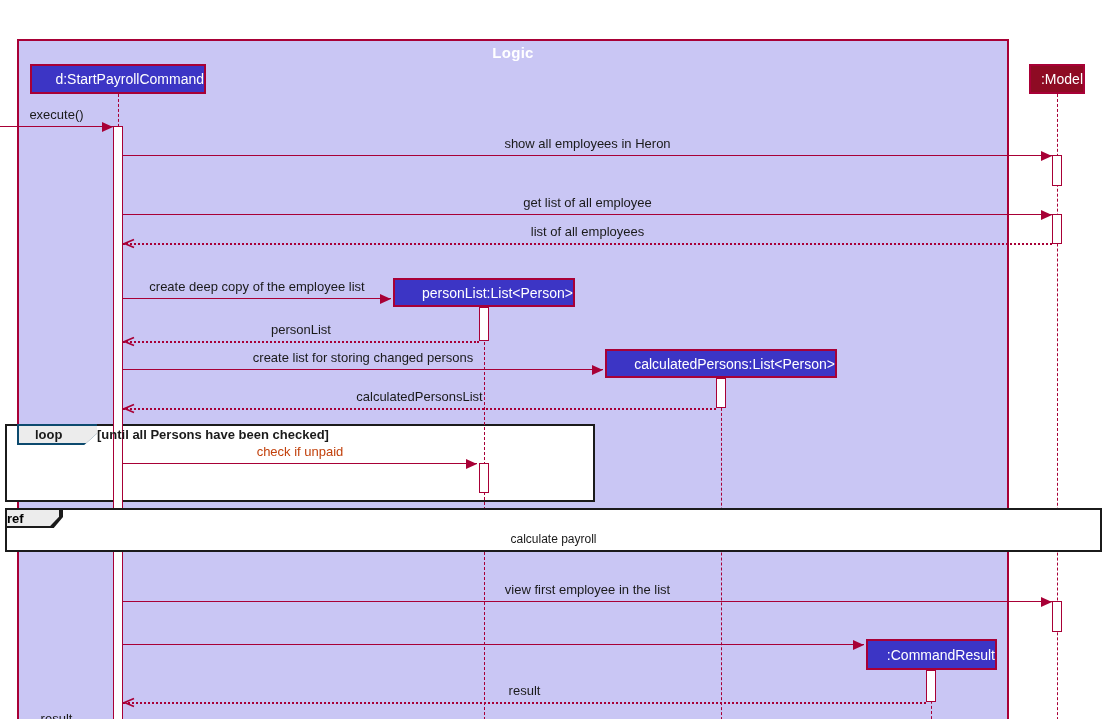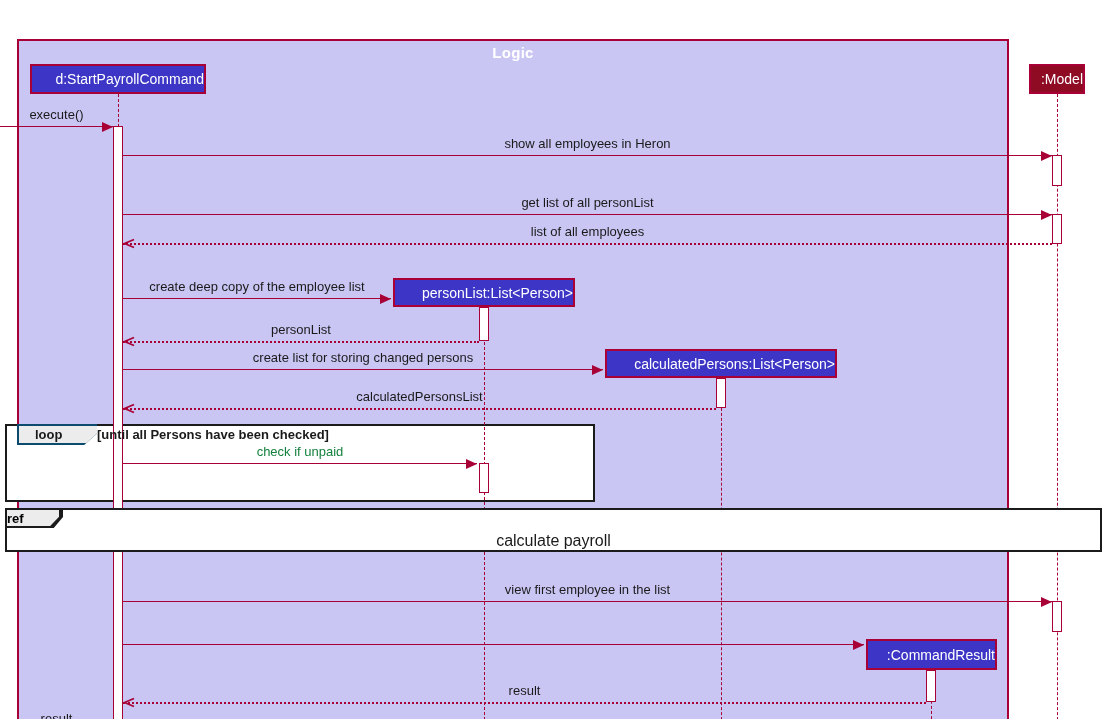--- a/index.html
+++ b/index.html
@@ -16,21 +16,21 @@
   .lifeline{width:0;}
   .activation{width:10px;border:1px solid;}
   .msg-line{height:0;border-top-style:solid;border-top-width:1px;}
   .msg-line.dashed{border-top-style:dotted;border-top-width:2px;}
   .msg-label{font-size:13px;white-space:nowrap;text-align:center;}
   .frag-box{background:#ffffff;border:2px solid;}
   .frag-tab-outer{clip-path:polygon(0 0,100% 0,100% 45%,84% 100%,0 100%);}
   .frag-tab-inner{position:absolute;clip-path:polygon(0 0,100% 0,100% 42%,83% 100%,0 100%);
     display:flex;align-items:center;font-weight:bold;font-size:13px;}
   .frag-guard{font-weight:bold;font-size:13px;white-space:nowrap;}
-  .frag-center-label{font-size:16px;text-align:center;white-space:nowrap;}
+  .frag-center-label{font-size:12px;text-align:center;white-space:nowrap;}
   .arrowhead{width:0;height:0;}
   svg{display:block;}
 </style>
 </head>
 <body>
 
 <div id="canvas">
 
   <div id="logic-frame" class="abs frame" style="left: 17px; top: 3px; width: 992px; height: 703px; background: rgb(201, 198, 244); border-color: rgb(168, 0, 54);">
     <div class="frame-title" style="color: rgb(255, 255, 255);">Logic</div>
@@ -61,21 +61,21 @@
     </div>
   <div id="layer-messages">
       <div class="abs msg-line" style="left: 0px; top: 90px; width: 113px; border-top-color: rgb(168, 0, 54);"></div>
       <div class="abs arrowhead" style="top: 86px; left: 102px; border-top: 5px solid transparent; border-bottom: 5px solid transparent; border-left: 11px solid rgb(168, 0, 54);"></div>
       <div class="abs msg-label" style="left: -143.5px; top: 71px; width: 400px; color: rgb(26, 26, 26);">execute()</div>
       <div class="abs msg-line" style="left: 123px; top: 119px; width: 929px; border-top-color: rgb(168, 0, 54);"></div>
       <div class="abs arrowhead" style="top: 115px; left: 1041px; border-top: 5px solid transparent; border-bottom: 5px solid transparent; border-left: 11px solid rgb(168, 0, 54);"></div>
       <div class="abs msg-label" style="left: 387.5px; top: 100px; width: 400px; color: rgb(26, 26, 26);">show all employees in Heron</div>
       <div class="abs msg-line" style="left: 123px; top: 178px; width: 929px; border-top-color: rgb(168, 0, 54);"></div>
       <div class="abs arrowhead" style="top: 174px; left: 1041px; border-top: 5px solid transparent; border-bottom: 5px solid transparent; border-left: 11px solid rgb(168, 0, 54);"></div>
-      <div class="abs msg-label" style="left: 387.5px; top: 159px; width: 400px; color: rgb(26, 26, 26);">get list of all personList</div>
+      <div class="abs msg-label" style="left: 387.5px; top: 159px; width: 400px; color: rgb(26, 26, 26);">get list of all employee</div>
       <div class="abs msg-line dashed" style="left: 123px; top: 207px; width: 929px; border-top-color: rgb(168, 0, 54);"></div>
       <div class="abs" style="left: 123px; top: 202px; width: 13px; height: 11px;">
         <svg width="13" height="11" viewBox="0 0 13 11">
           <polyline points="11,1.5 1.5,5.5 11,9.5" fill="none" stroke="#a80036" stroke-width="1.8"></polyline>
         </svg>
       </div>
       <div class="abs msg-label" style="left: 387.5px; top: 188px; width: 400px; color: rgb(26, 26, 26);">list of all employees</div>
       <div class="abs msg-line" style="left: 123px; top: 262px; width: 268px; border-top-color: rgb(168, 0, 54);"></div>
       <div class="abs arrowhead" style="top: 258px; left: 380px; border-top: 5px solid transparent; border-bottom: 5px solid transparent; border-left: 11px solid rgb(168, 0, 54);"></div>
       <div class="abs msg-label" style="left: 57px; top: 243px; width: 400px; color: rgb(26, 26, 26);">create deep copy of the employee list</div>
@@ -91,21 +91,21 @@
       <div class="abs msg-label" style="left: 163px; top: 314px; width: 400px; color: rgb(26, 26, 26);">create list for storing changed persons</div>
       <div class="abs msg-line dashed" style="left: 123px; top: 372px; width: 593px; border-top-color: rgb(168, 0, 54);"></div>
       <div class="abs" style="left: 123px; top: 367px; width: 13px; height: 11px;">
         <svg width="13" height="11" viewBox="0 0 13 11">
           <polyline points="11,1.5 1.5,5.5 11,9.5" fill="none" stroke="#a80036" stroke-width="1.8"></polyline>
         </svg>
       </div>
       <div class="abs msg-label" style="left: 219.5px; top: 353px; width: 400px; color: rgb(26, 26, 26);">calculatedPersonsList</div>
       <div class="abs msg-line" style="left: 123px; top: 427px; width: 354px; border-top-color: rgb(168, 0, 54);"></div>
       <div class="abs arrowhead" style="top: 423px; left: 466px; border-top: 5px solid transparent; border-bottom: 5px solid transparent; border-left: 11px solid rgb(168, 0, 54);"></div>
-      <div class="abs msg-label" style="left: 100px; top: 408px; width: 400px; color: #15803d;">check if unpaid</div>
+      <div class="abs msg-label" style="left: 100px; top: 408px; width: 400px; color: #c2410c;">check if unpaid</div>
       <div class="abs msg-line" style="left: 123px; top: 565px; width: 929px; border-top-color: rgb(168, 0, 54);"></div>
       <div class="abs arrowhead" style="top: 561px; left: 1041px; border-top: 5px solid transparent; border-bottom: 5px solid transparent; border-left: 11px solid rgb(168, 0, 54);"></div>
       <div class="abs msg-label" style="left: 387.5px; top: 546px; width: 400px; color: rgb(26, 26, 26);">view first employee in the list</div>
       <div class="abs msg-line" style="left: 123px; top: 608px; width: 741px; border-top-color: rgb(168, 0, 54);"></div>
       <div class="abs arrowhead" style="top: 604px; left: 853px; border-top: 5px solid transparent; border-bottom: 5px solid transparent; border-left: 11px solid rgb(168, 0, 54);"></div>
       <div class="abs msg-line dashed" style="left: 123px; top: 666px; width: 803px; border-top-color: rgb(168, 0, 54);"></div>
       <div class="abs" style="left: 123px; top: 661px; width: 13px; height: 11px;">
         <svg width="13" height="11" viewBox="0 0 13 11">
           <polyline points="11,1.5 1.5,5.5 11,9.5" fill="none" stroke="#a80036" stroke-width="1.8"></polyline>
         </svg>

